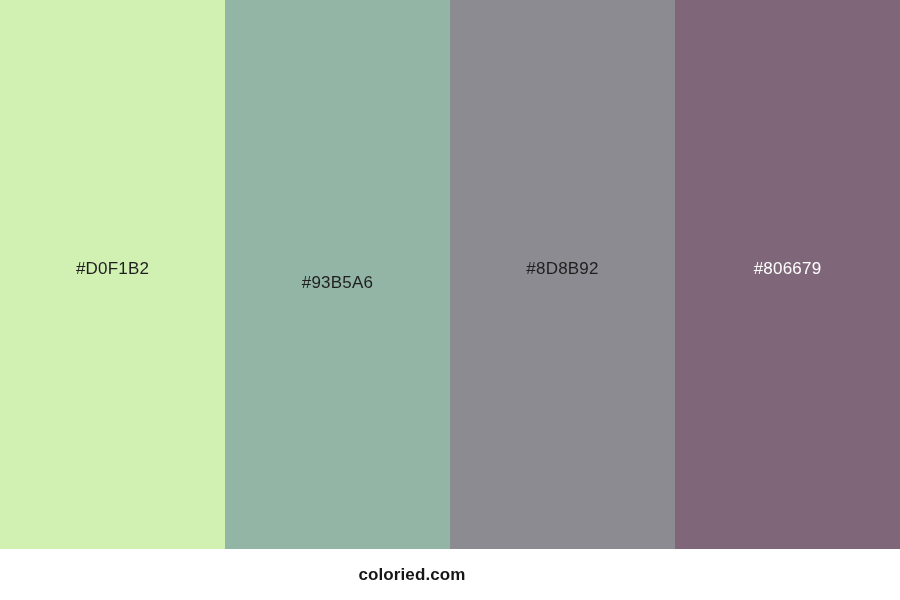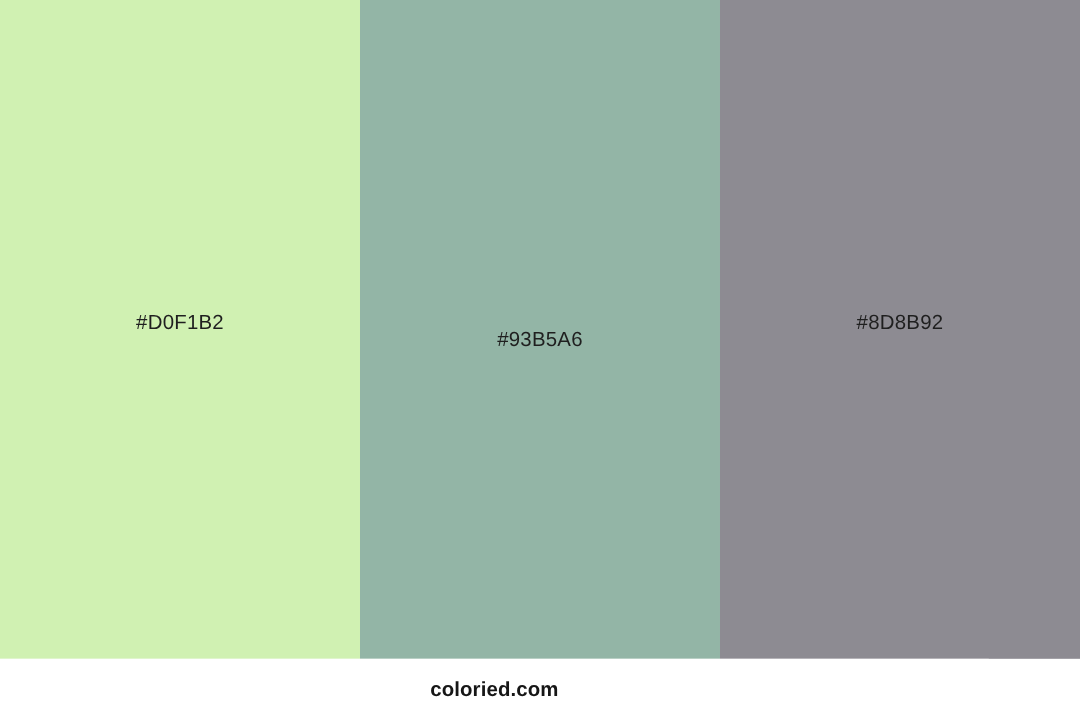--- a/index.html
+++ b/index.html
@@ -85,20 +85,23 @@
 
 
     <div class="swatch" style="background-color: rgb(147, 181, 166);">
       <span class="swatch-label label-dark" style="color: rgb(31, 31, 31); margin-top: 28px;">#93B5A6</span>
     </div>
 
     <div class="swatch" style="background-color: rgb(141, 139, 146);">
       <span class="swatch-label label-dark" style="color: rgb(31, 31, 31);">#8D8B92</span>
     </div>
 
+    <div class="swatch" style="background-color: rgb(128, 102, 121);">
+      <span class="swatch-label label-light" style="color: rgb(255, 255, 255);">#806679</span>
+    </div>
 
   </div>
 
   <div class="footer" style="background-color: rgb(255, 255, 255);">
     <span class="footer-brand" style="color: rgb(22, 22, 22);">coloried.com</span>
   </div>
 
 </div>
 
 </body></html>

